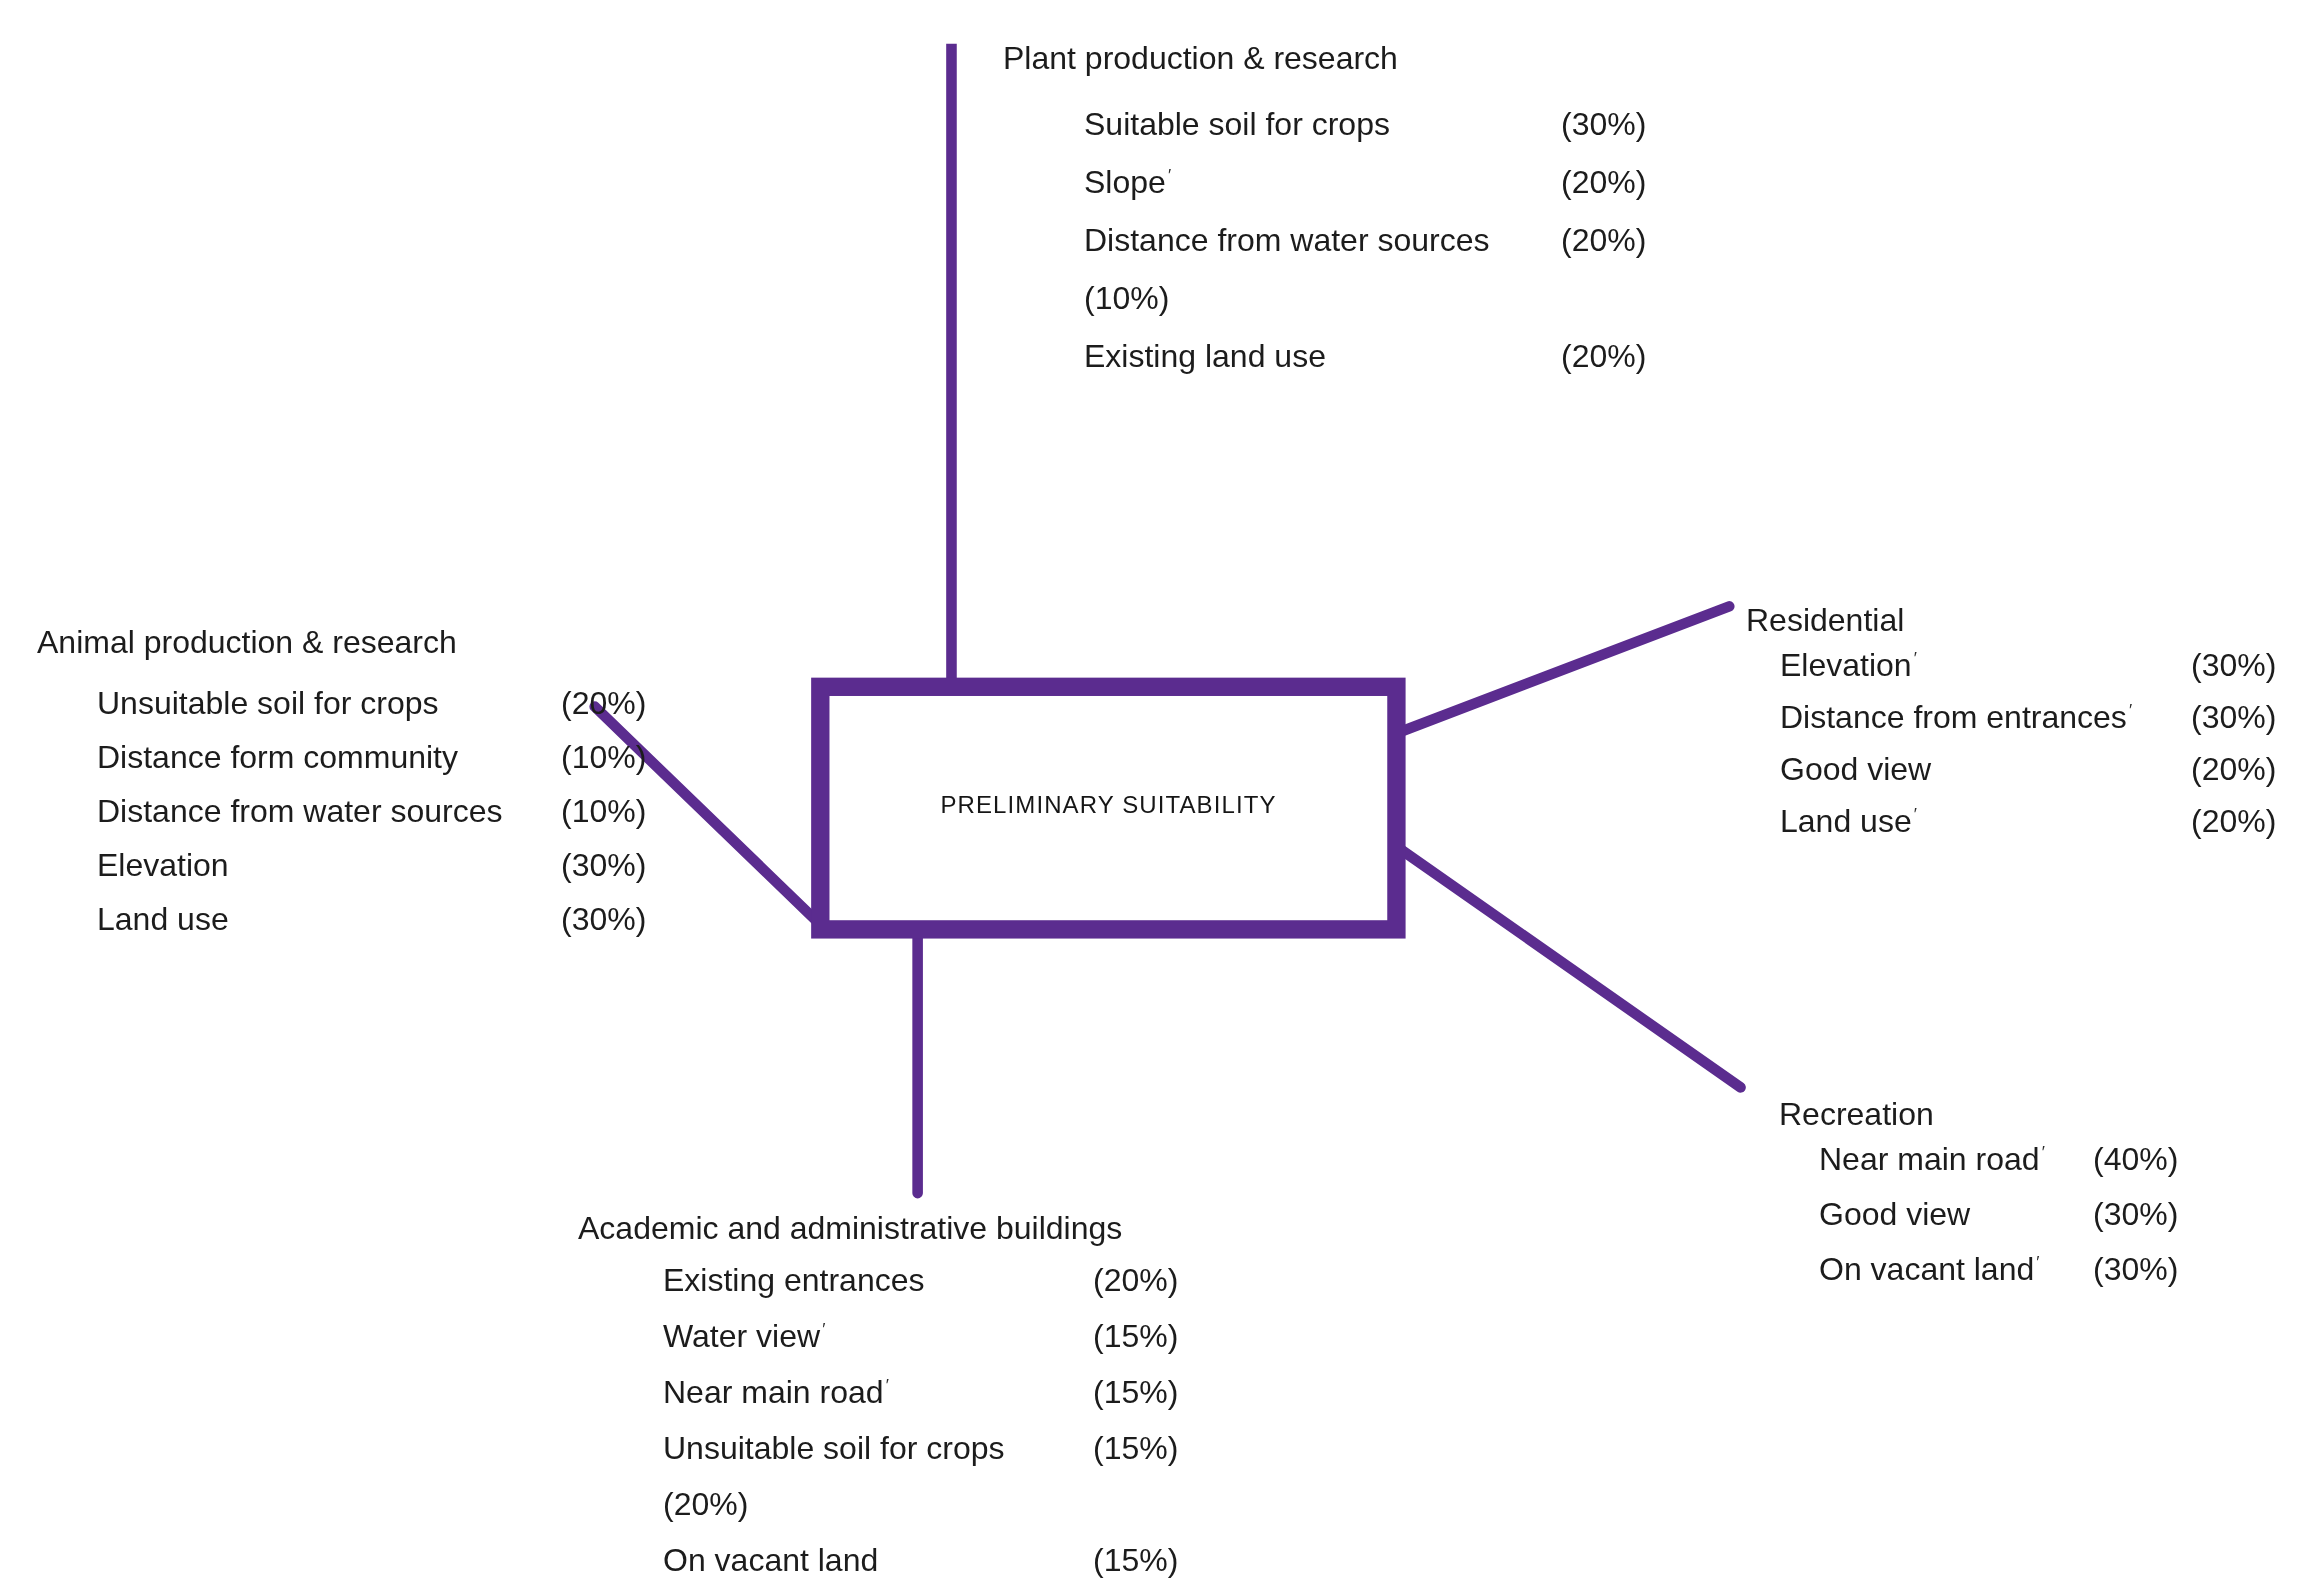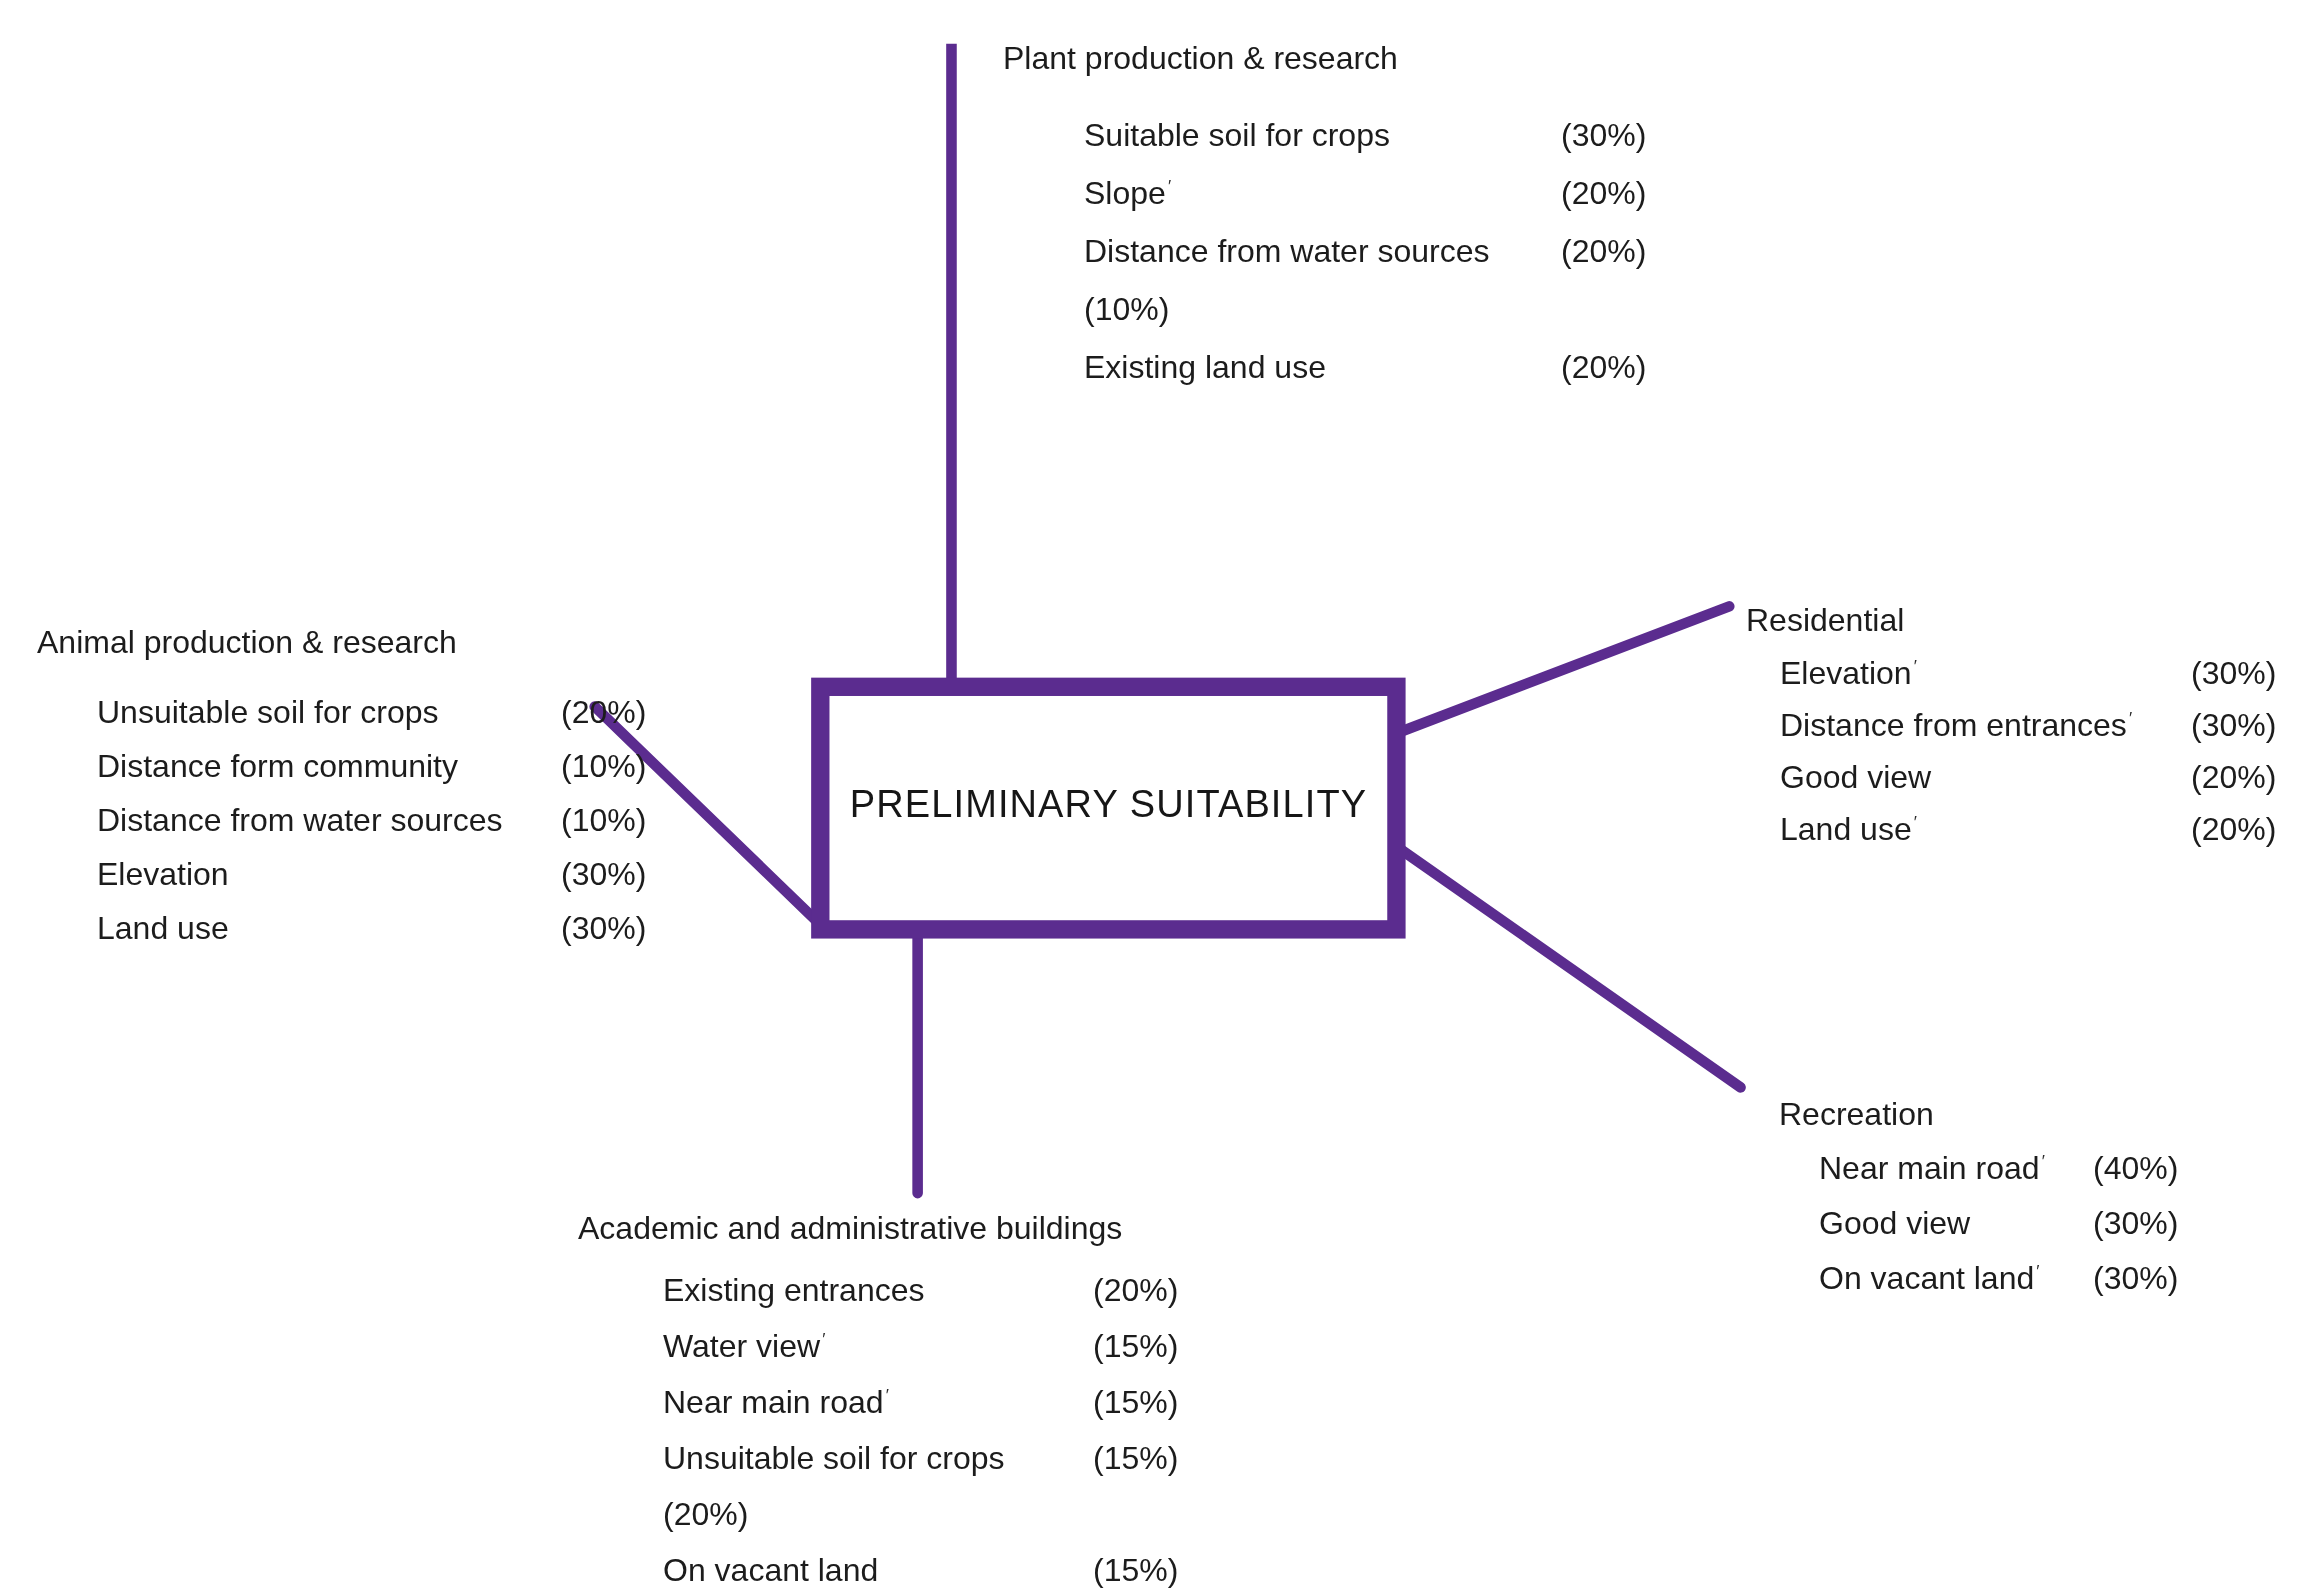--- a/index.html
+++ b/index.html
@@ -34,41 +34,40 @@
     left: 811px;
     top: 678px;
     width: 595px;
     height: 261px;
     display: flex;
     align-items: center;
     justify-content: center;
     box-sizing: border-box;
   }
   .center-box .center-label {
-    font-size: 38px;
+    font-size: 24px;
     letter-spacing: 1.1px;
     color: #161616;
     white-space: nowrap;
     transform: translateY(-4.2px);
   }
   .branch {
     position: absolute;
     font-size: 32px;
     white-space: nowrap;
   }
   .branch-title {
     margin: 0;
     font-size: 32px;
     font-weight: normal;
     line-height: 39px;
   }
   .rows { display: block; }
   .row {
     display: flex;
-    align-items: center;
   }
   .row .lbl { display: inline-block; }
   .row .wt  { display: inline-block; }
   sup.tick {
     font-size: 17px;
     line-height: 0;
     margin-left: 2.1px;
     color: #2a2a2a;
   }
   

